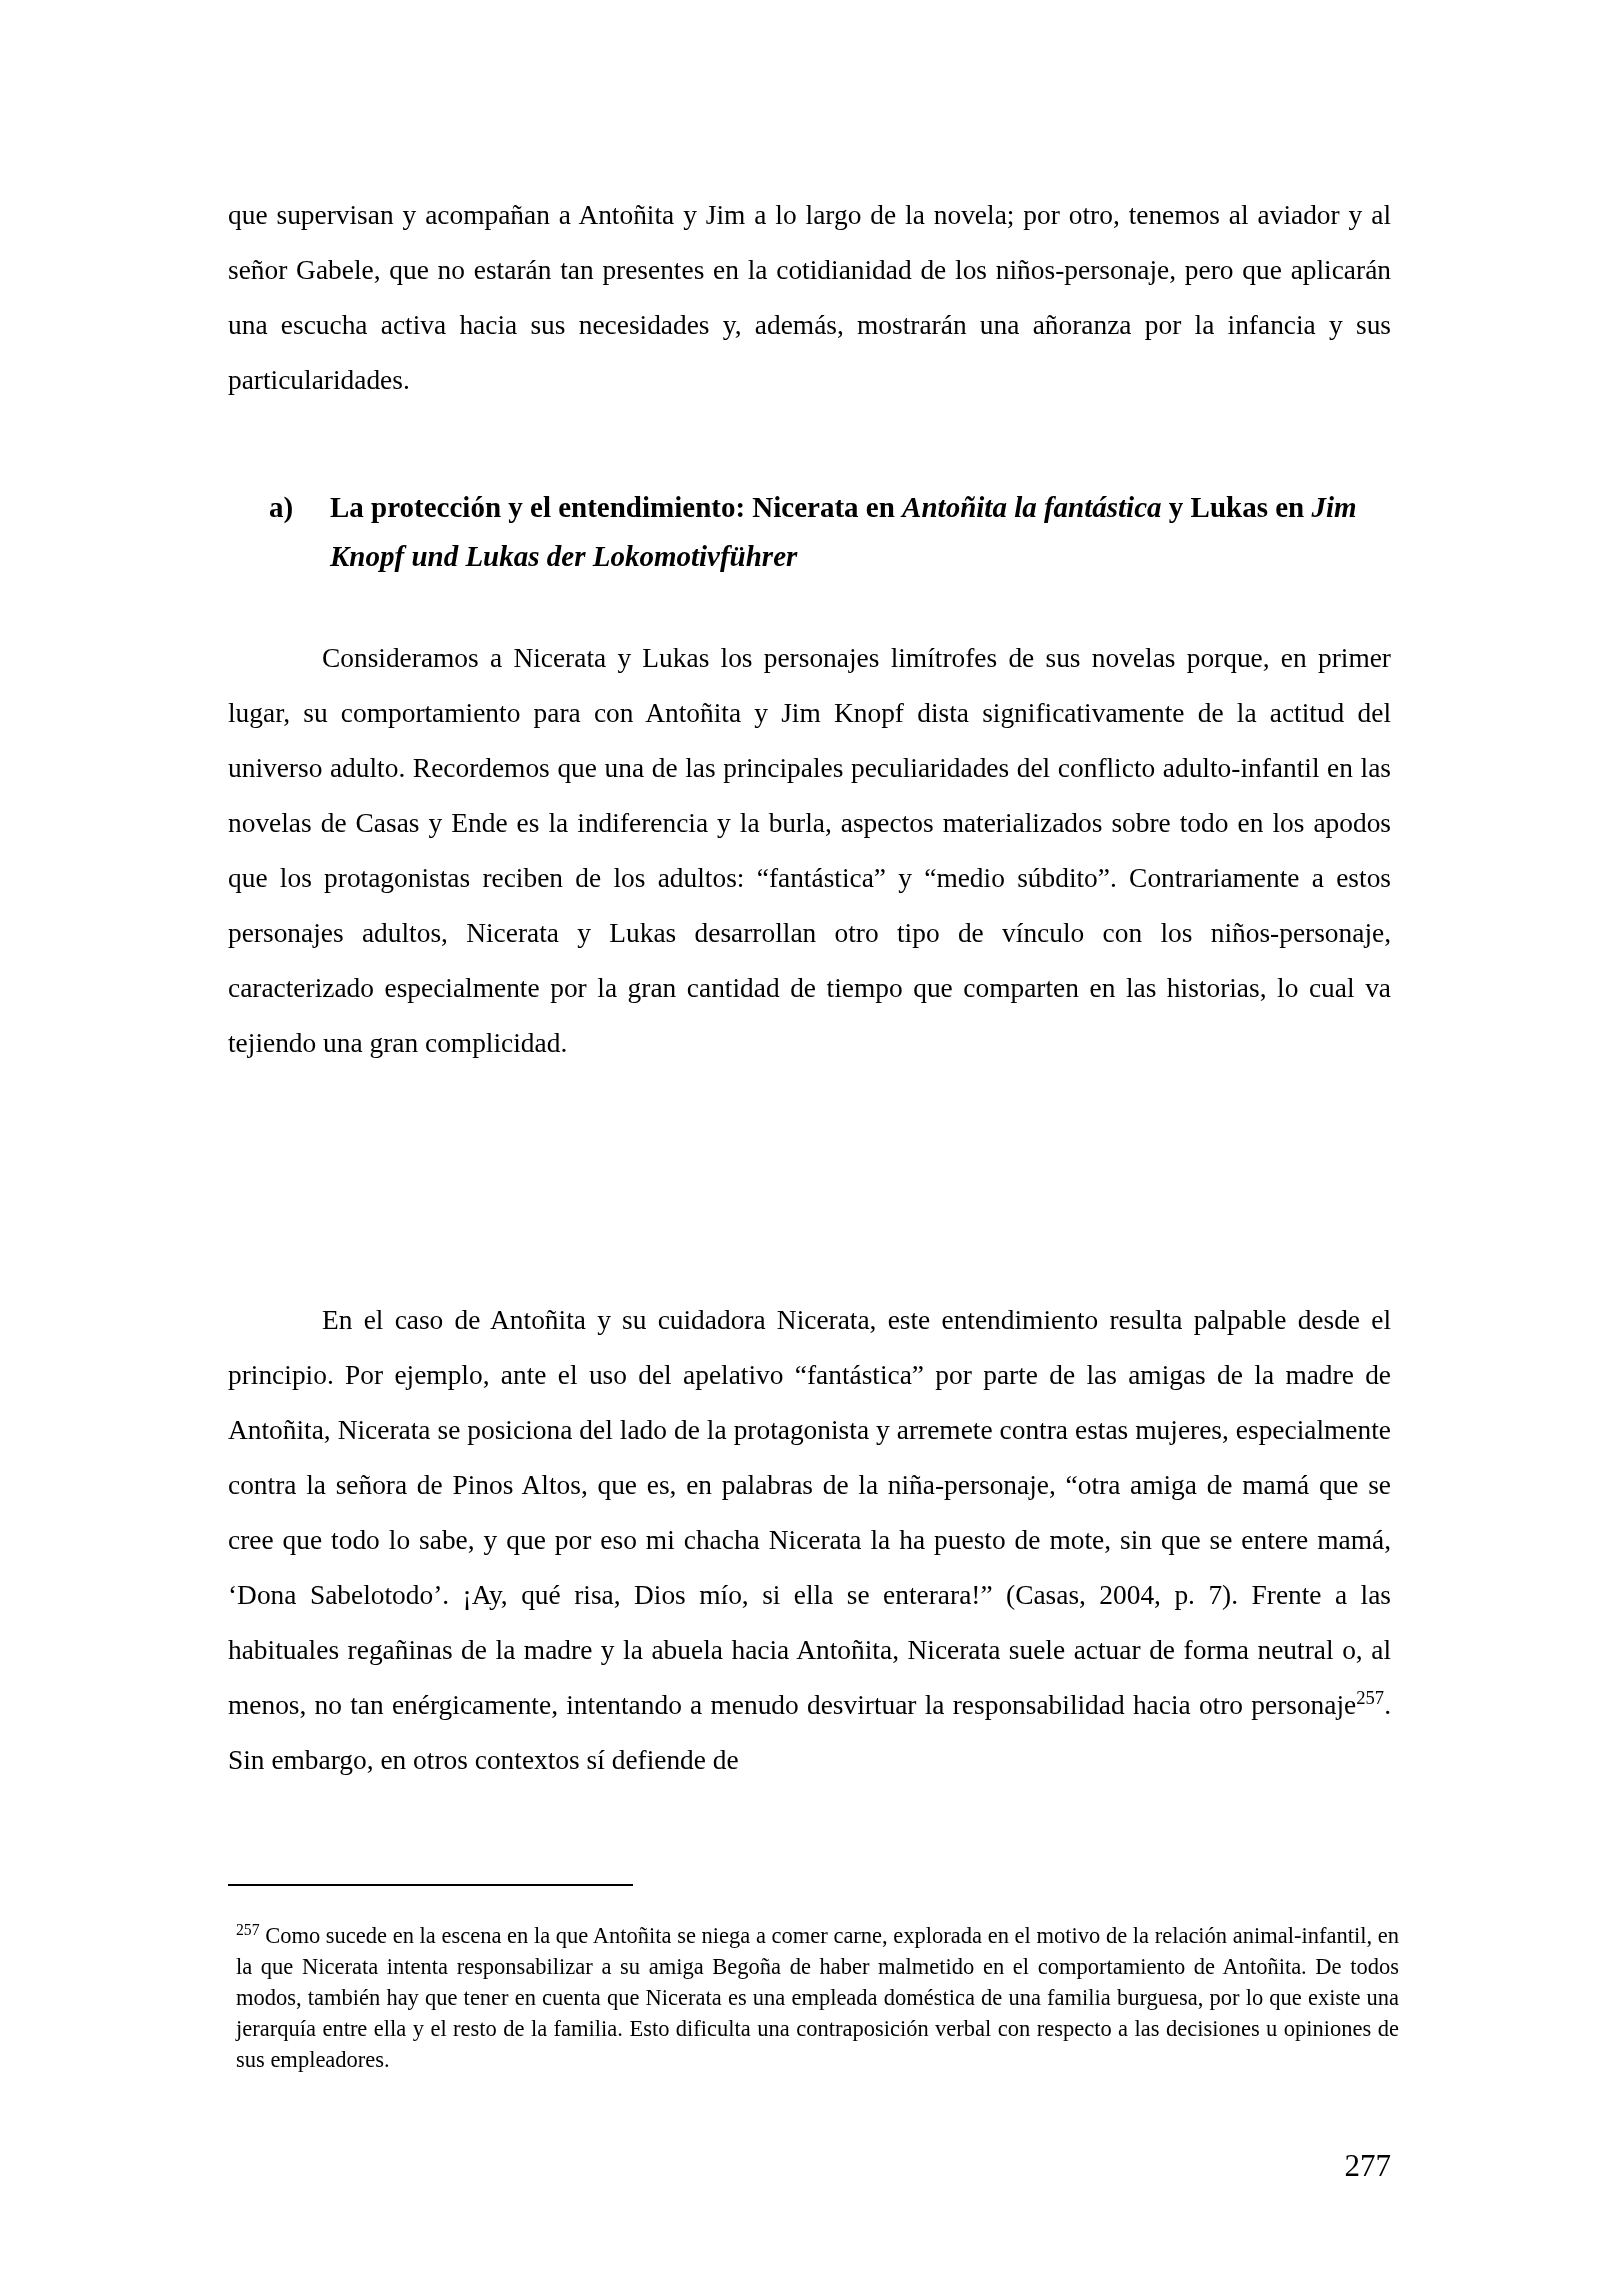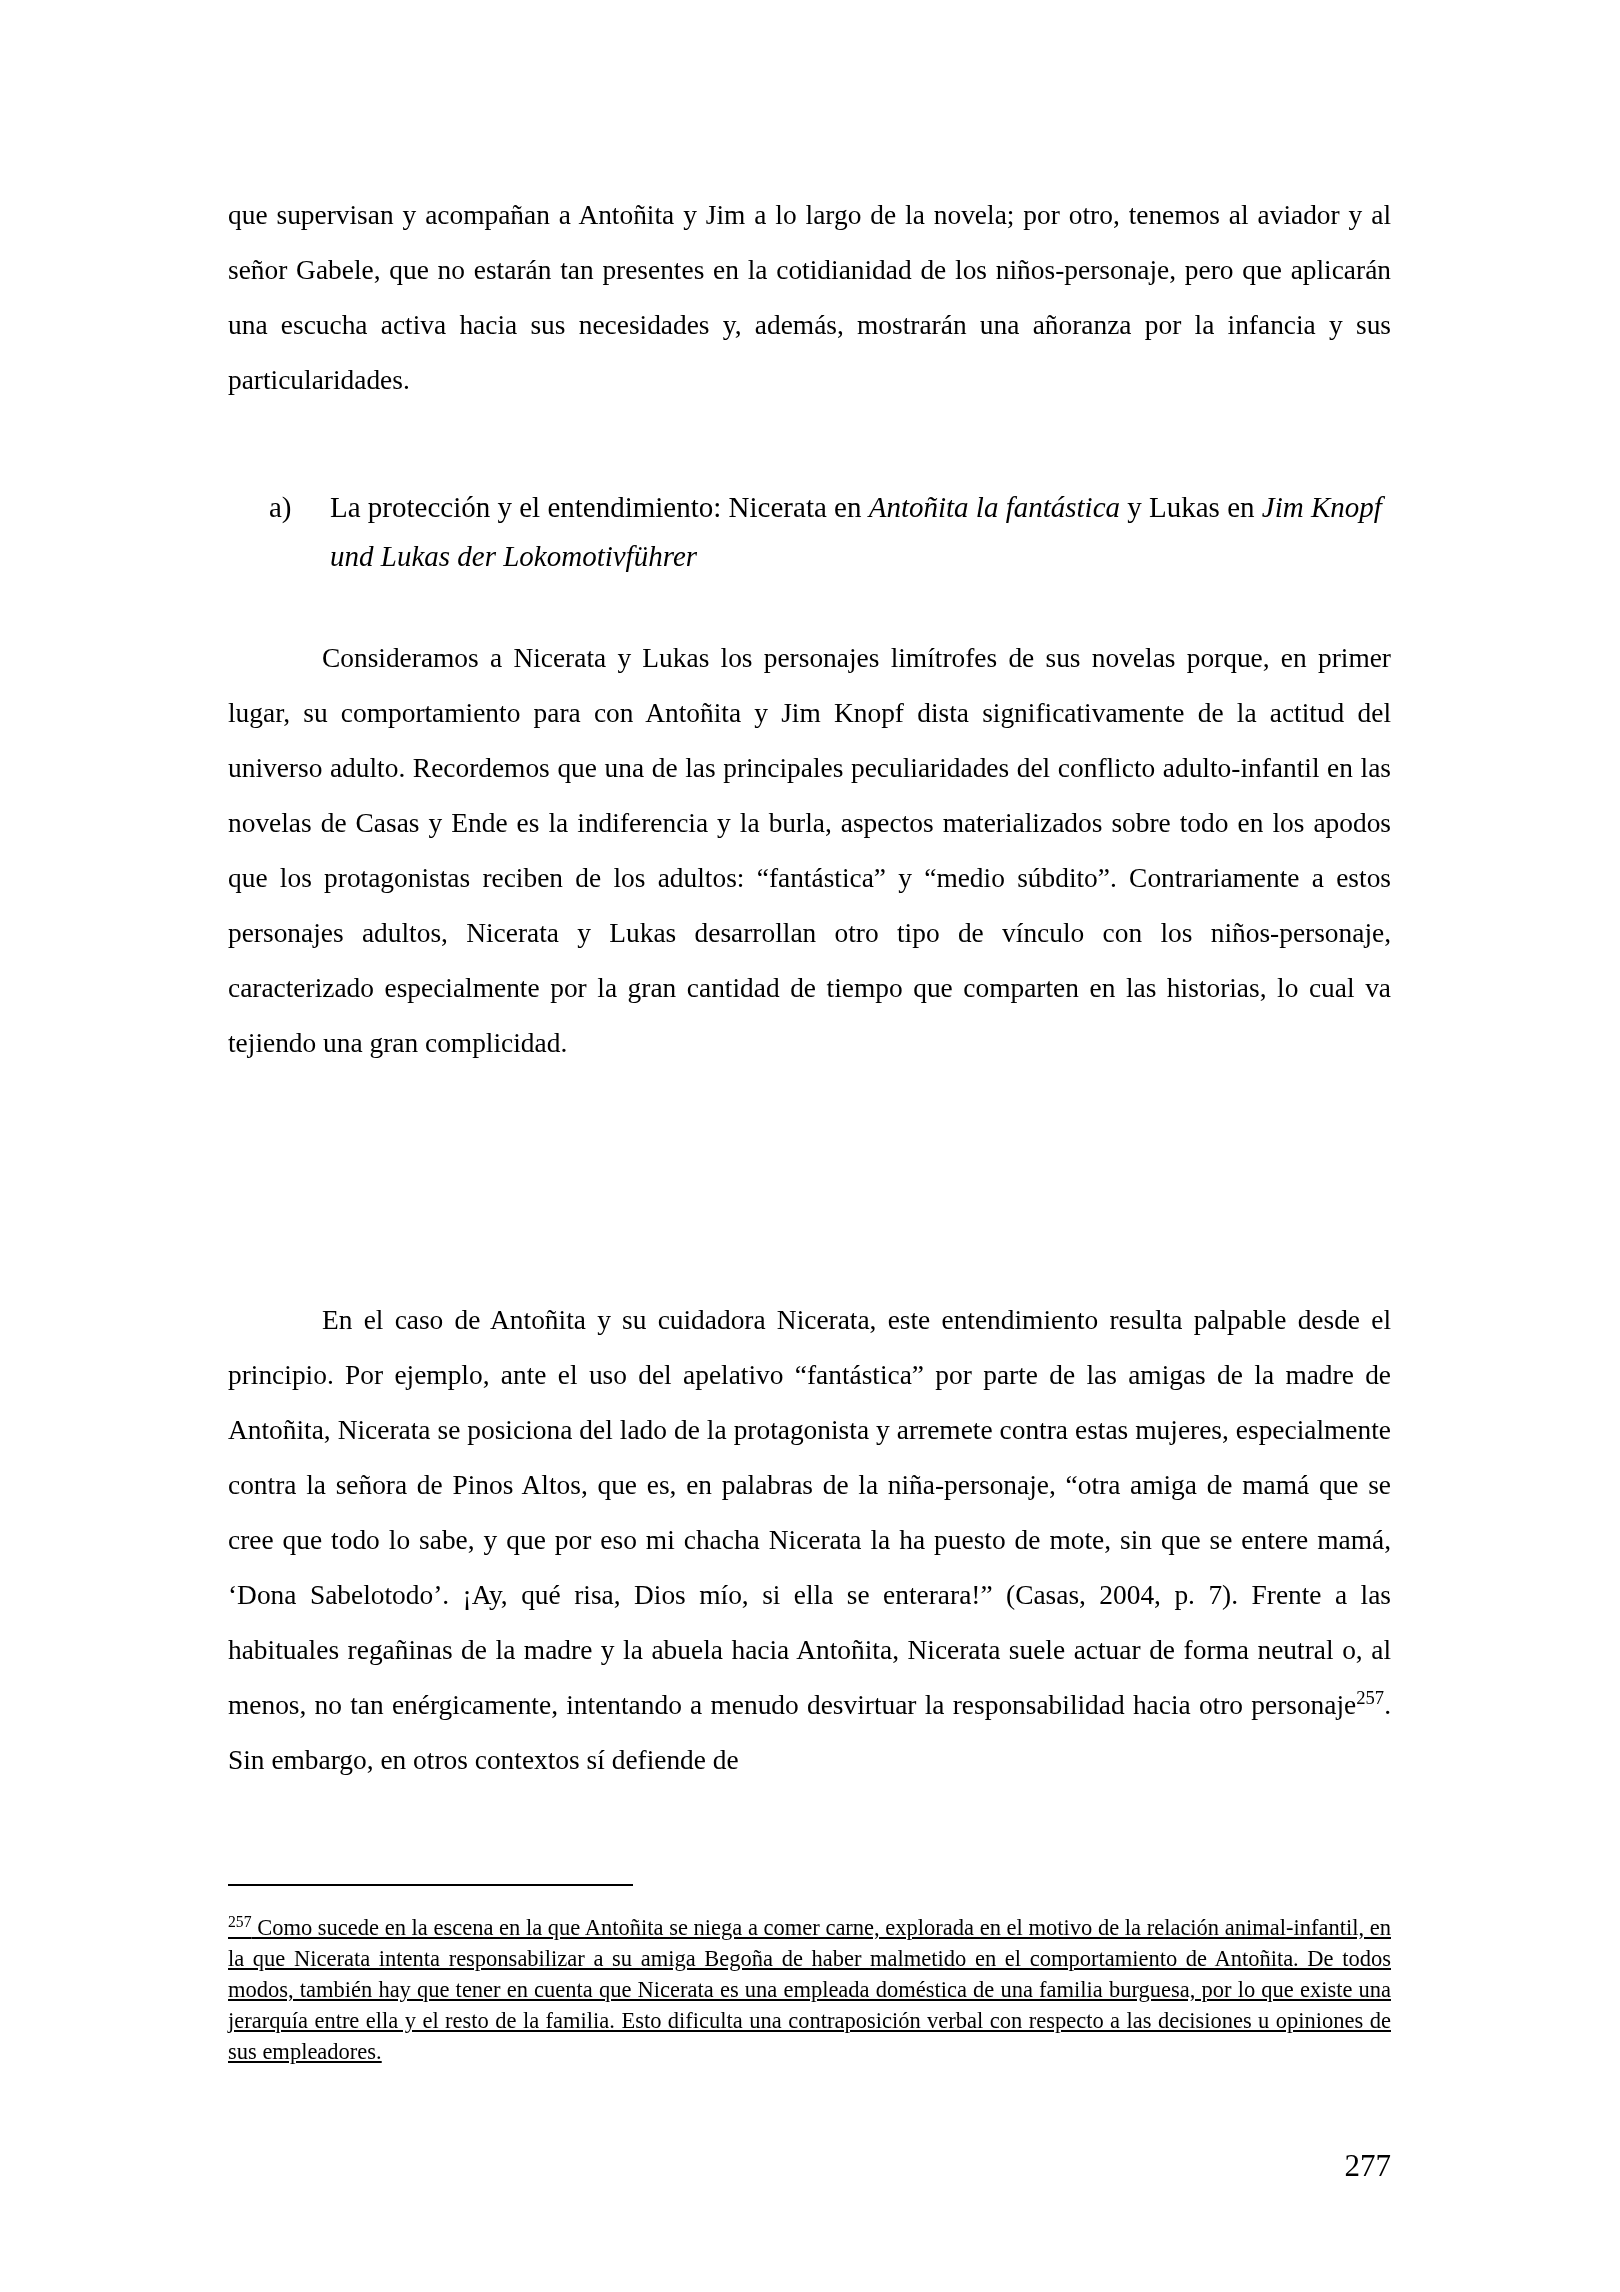--- a/index.html
+++ b/index.html
@@ -36,21 +36,21 @@
   .p1 { position: absolute; top: 188px; left: 0; width: 1163px; }
   .p2 { position: absolute; top: 631px; left: 0; width: 1163px; }
   .p3 { position: absolute; top: 1293px; left: 0; width: 1163px; }
   .heading {
     position: absolute;
     top: 483px;
     left: 41px;
     width: 1122px;
     margin: 0;
     font-size: 29px;
-    font-weight: 400;
+    font-weight: 700;
     line-height: 49px;
     padding-left: 61px;
     text-indent: -61px;
     box-sizing: border-box;
   }
   .heading .marker {
     display: inline-block;
     width: 61px;
     text-indent: 0;
   }
@@ -77,25 +77,24 @@
     left: 0;
     width: 405px;
     height: 0;
     border-top: 2px solid #000000;
   }
   .footnote {
     position: absolute;
     top: 1912px;
     left: 0;
     width: 1163px;
-    margin: 0;
+    margin: 8px;
     font-size: 22.5px;
     line-height: 31px;
     text-align: justify;
-    text-decoration: underline;
   }
   .footnote .fn-marker {
     font-size: 15.7px;
     line-height: 0;
     vertical-align: super;
   }
   .page-number {
     position: absolute;
     top: 2149px;
     right: 0;

